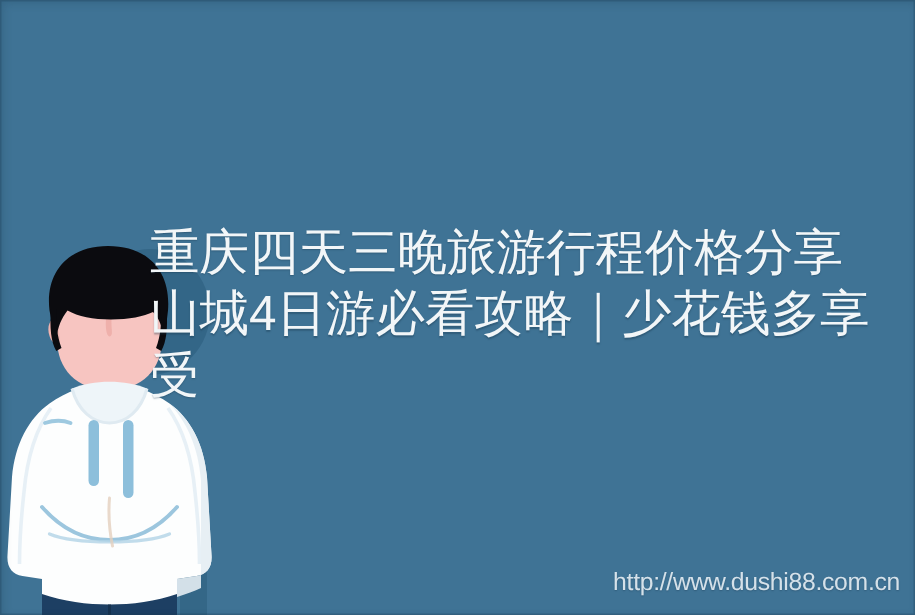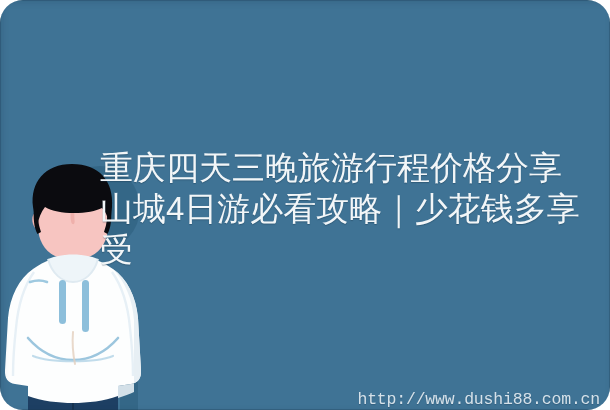--- a/index.html
+++ b/index.html
@@ -7,21 +7,20 @@
     padding: 0;
     background: #ffffff;
   }
   #canvas {
     position: relative;
     width: 610px;
     height: 410px;
     overflow: hidden;
     background: #3f7395;
     font-family: "Liberation Sans", "DejaVu Sans", sans-serif;
-    border-radius: 23px;
   }
   
   #edge-vignette {
     position: absolute;
     inset: 0;
     box-shadow: inset 0 0 0 1px rgba(26,58,80,0.28),
                 inset 2px 2px 6px rgba(24,54,76,0.22);
     pointer-events: none;
   }
 
@@ -39,25 +38,25 @@
     text-align: left;
     white-space: normal;
     word-break: break-all;
     text-shadow: 0 1px 1px rgba(20,48,68,0.35);
   }
 
   
   #watermark {
     position: absolute;
     right: 10px;
-    bottom: 1px;
+    bottom: 12px;
     color: rgba(236,243,247,0.88);
     font-size: 16.5px;
     letter-spacing: -0.2px;
-    font-family: Liberation Mono, monospace;
+    font-family: Liberation Sans, sans-serif;
     text-shadow: 0 1px 1px rgba(20,48,68,0.30);
     padding-left: 32px;
   }
 
   
   #illustration {
     position: absolute;
     left: 0px;
     top: 160px;
     width: 150px;

